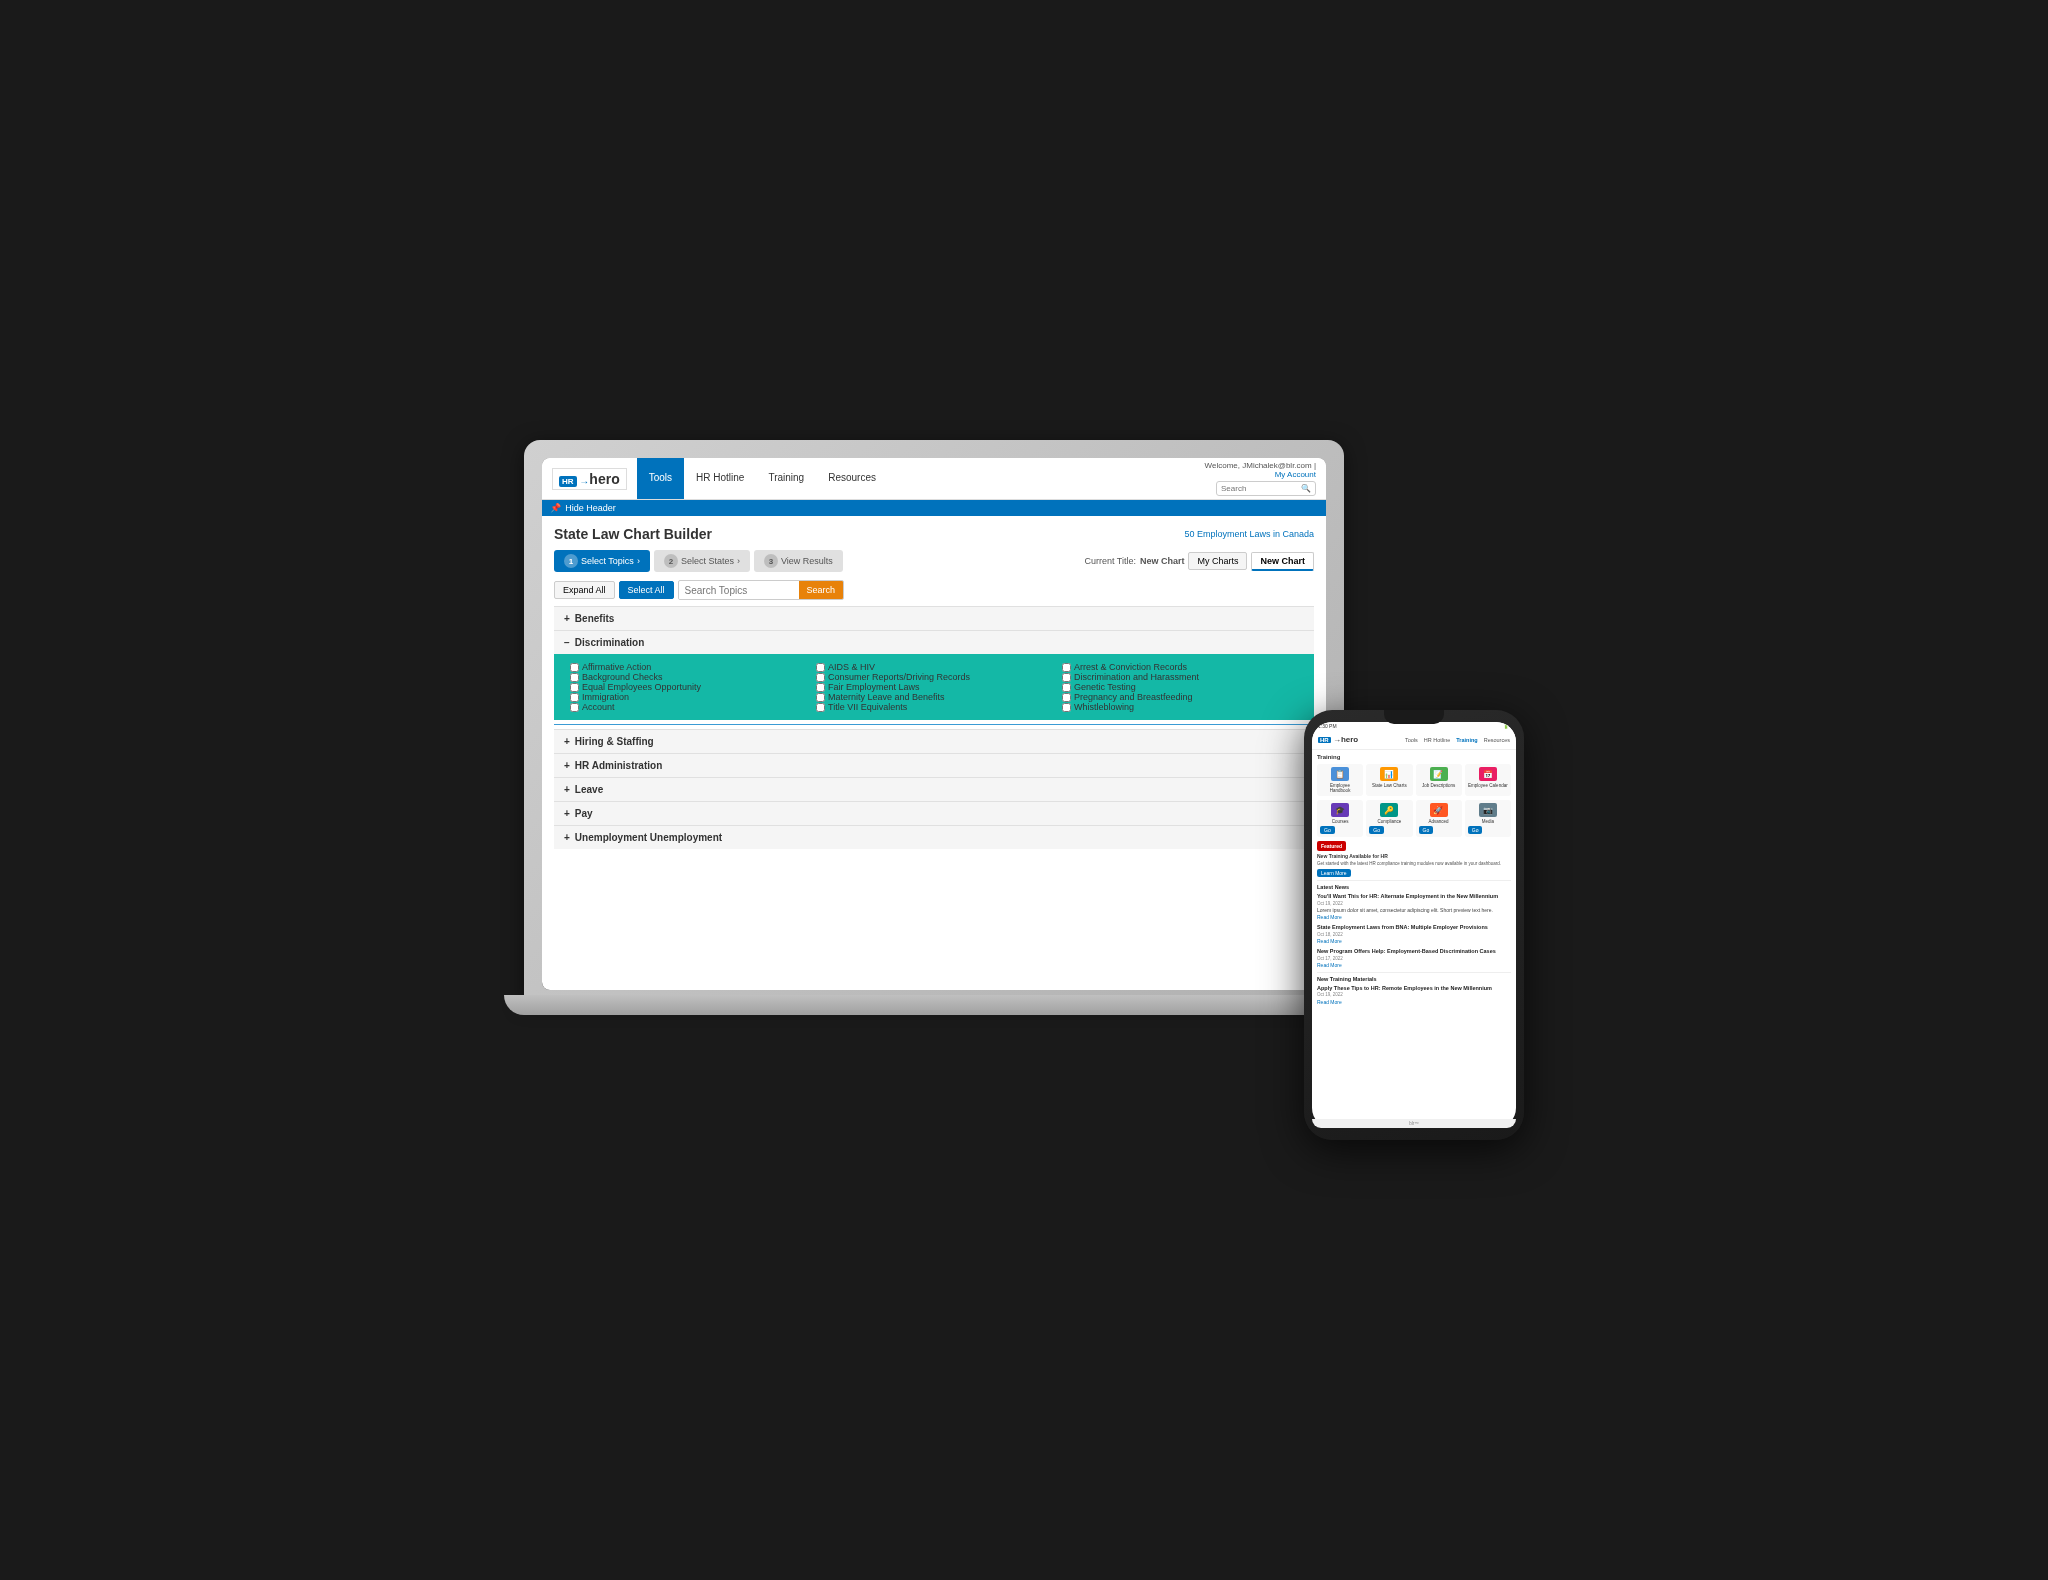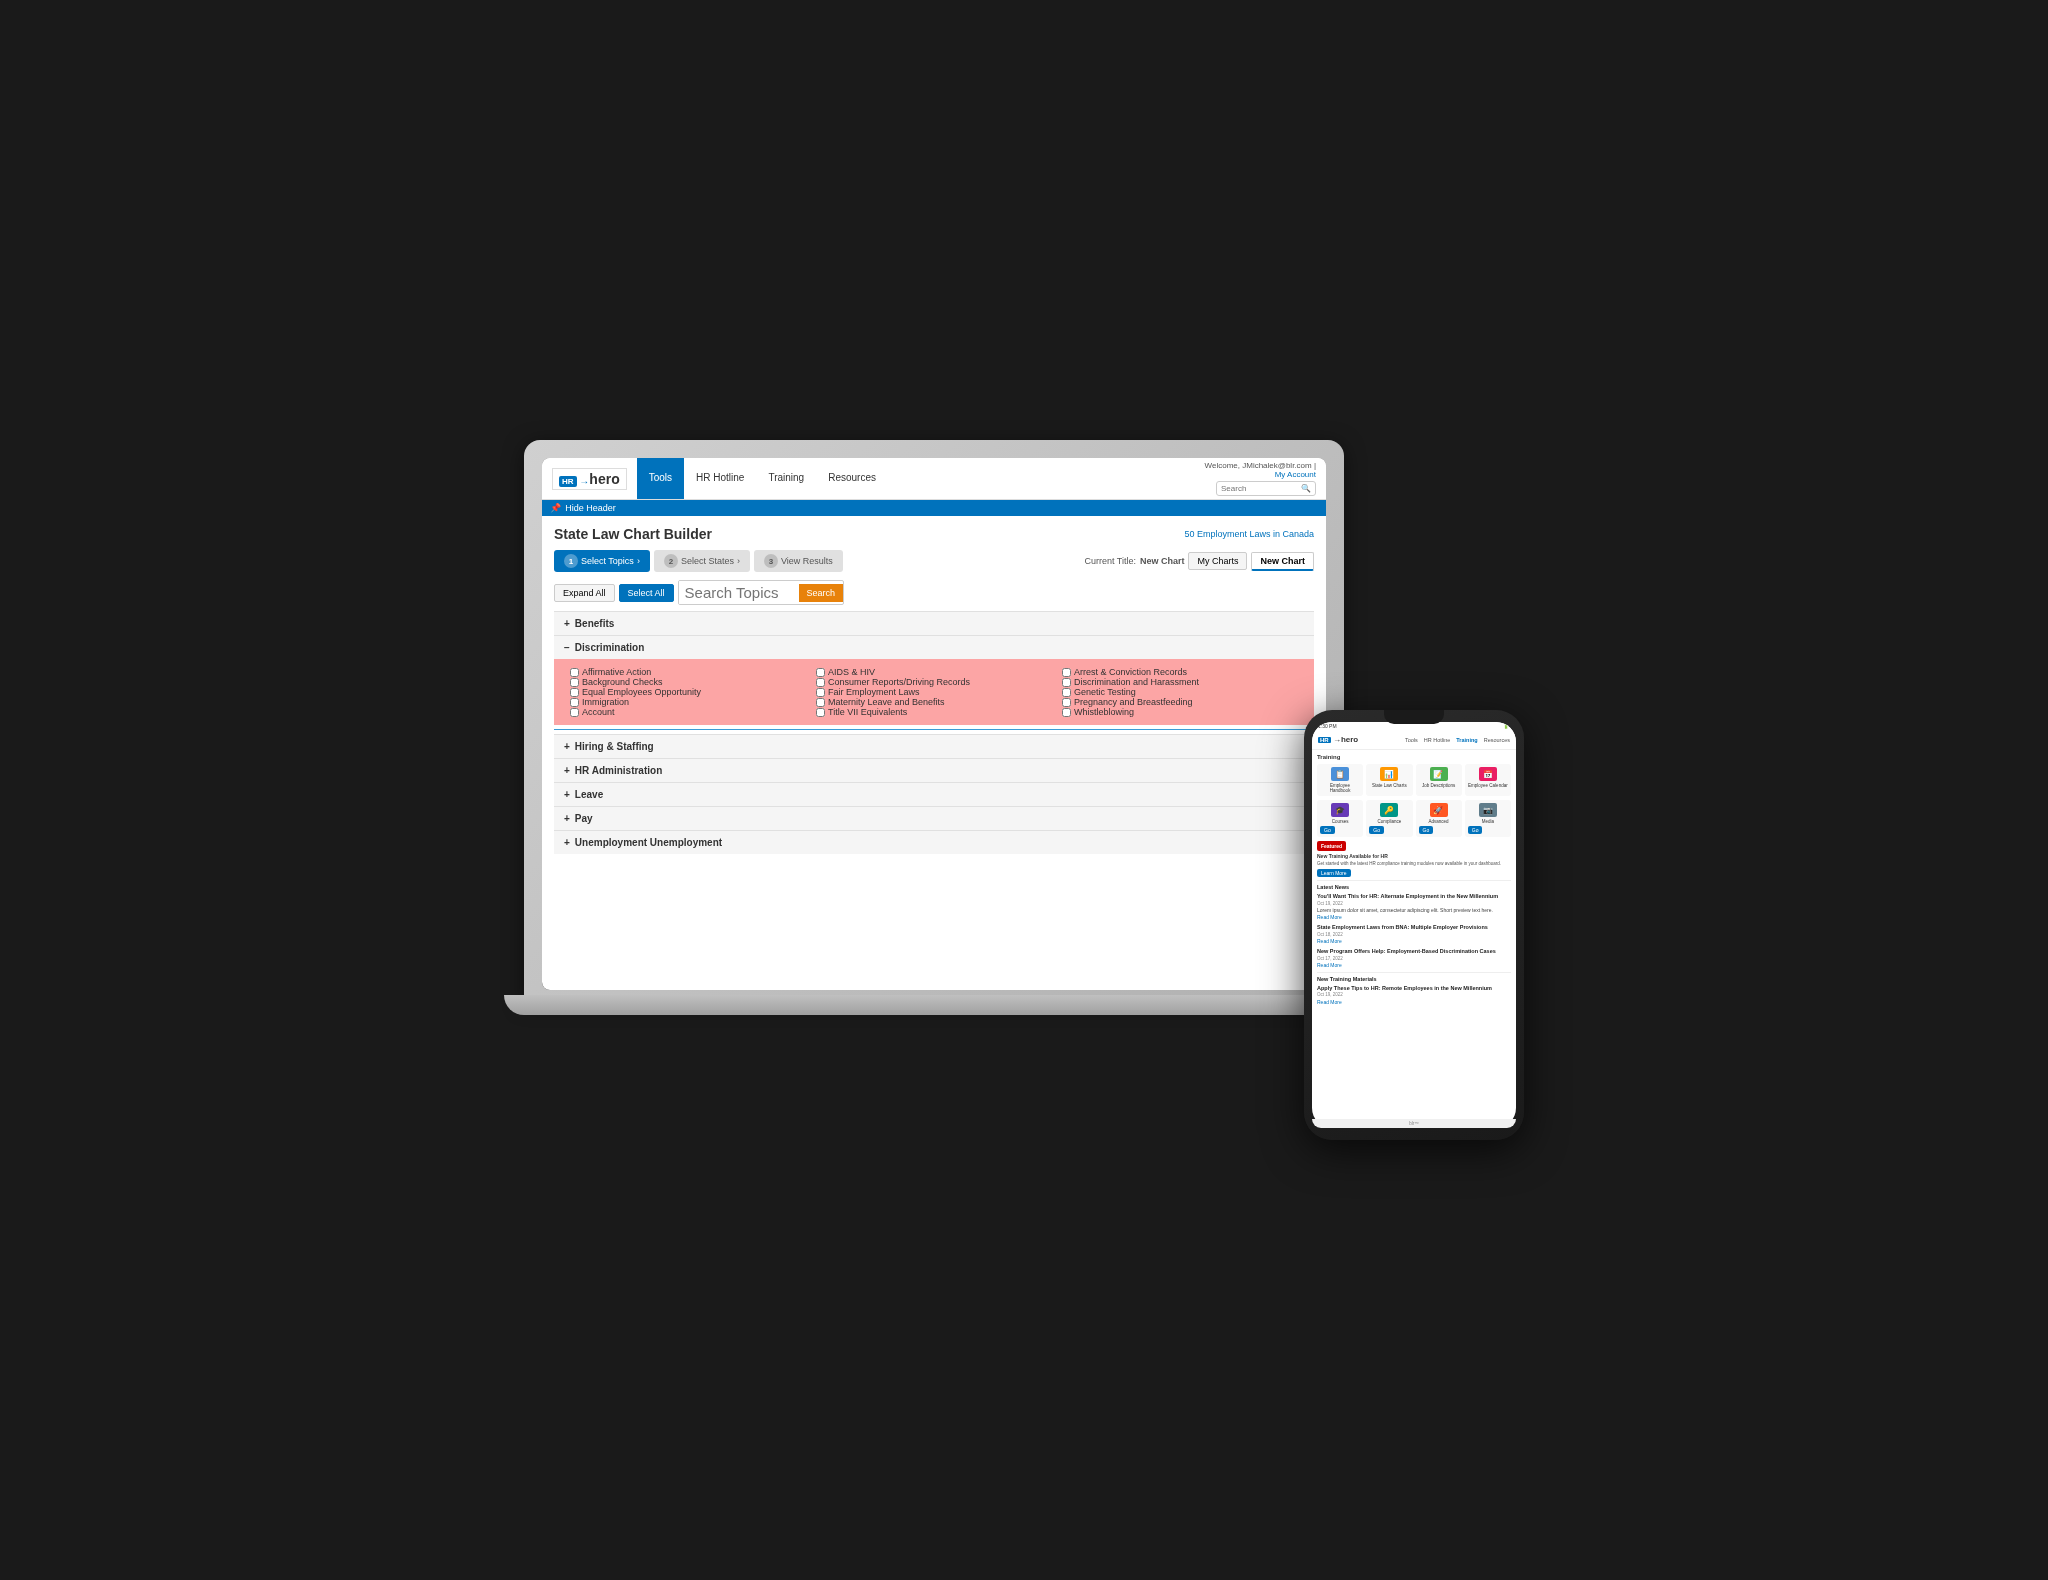--- a/index.html
+++ b/index.html
@@ -288,21 +288,21 @@
       display: flex;
       align-items: center;
       border: 1px solid #ccc;
       border-radius: 2px;
       overflow: hidden;
     }
 
     .search-topics-input input {
       border: none;
       outline: none;
-      font-size: 15px;
+      font-size: 10px;
       padding: 3px 6px;
       width: 120px;
     }
 
     .search-topics-btn {
       background: #e8820a;
       color: #fff;
       border: none;
       padding: 4px 8px;
       font-size: 9px;
@@ -325,21 +325,21 @@
       color: #333;
       font-weight: 600;
       gap: 5px;
     }
 
     .accordion-header.open {
       background: #f5f5f5;
     }
 
     .accordion-body {
-      background: #fca5a5;
+      background: #14b8a6;
       padding: 8px 16px;
     }
 
     .checkbox-grid {
       display: grid;
       grid-template-columns: 1fr 1fr 1fr;
       gap: 3px 10px;
     }
 
     .checkbox-item {

